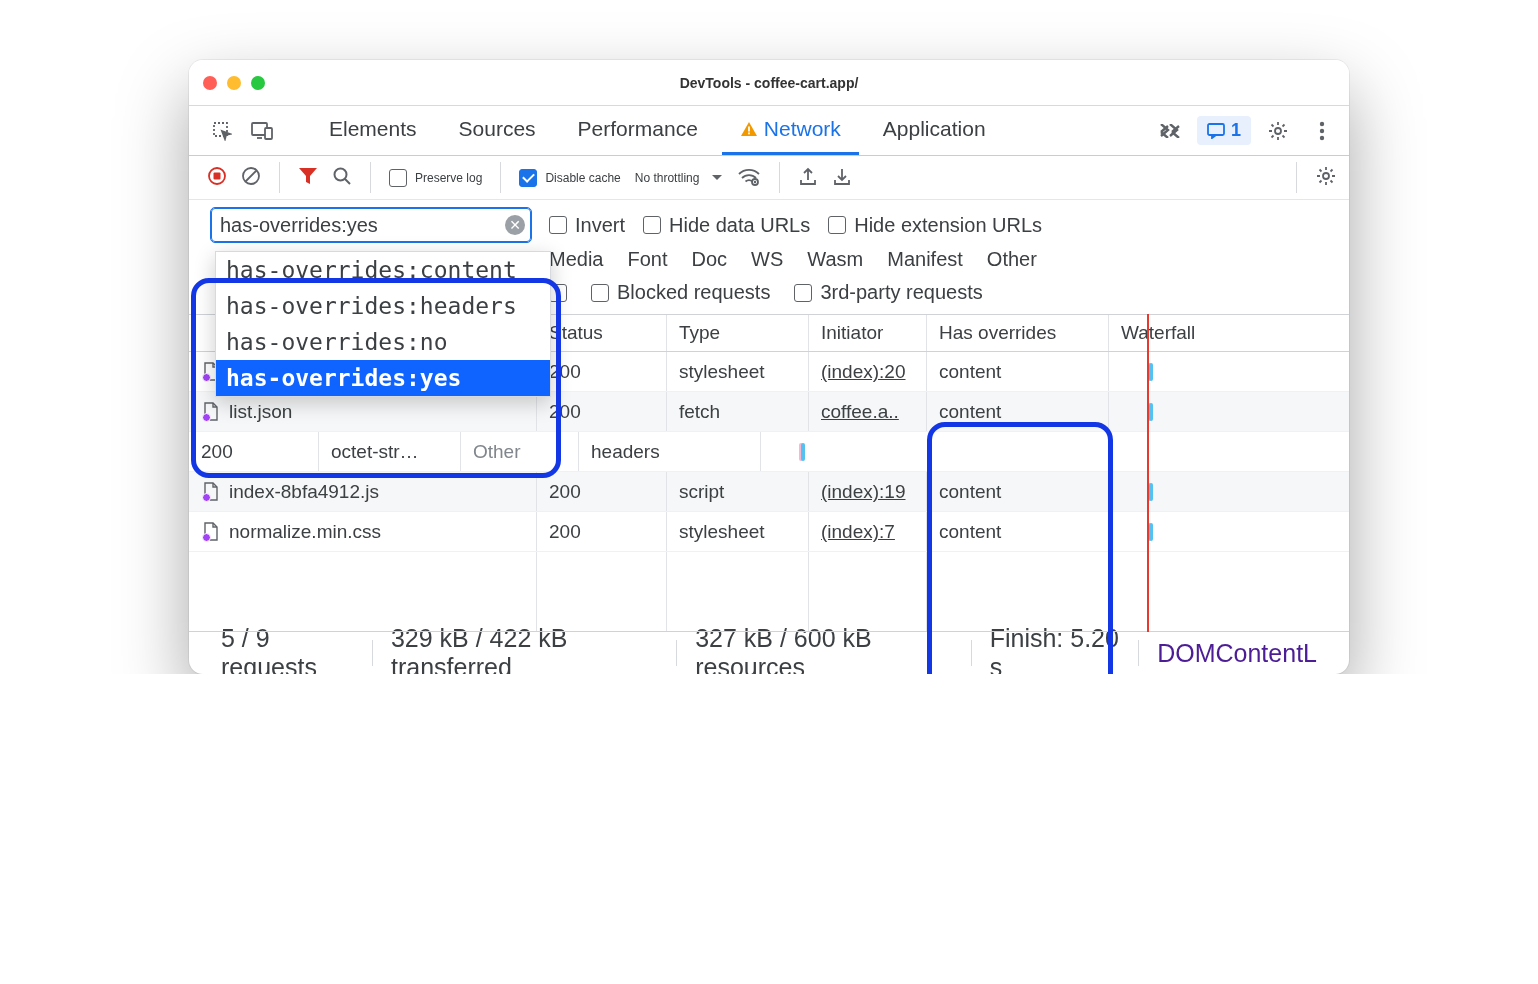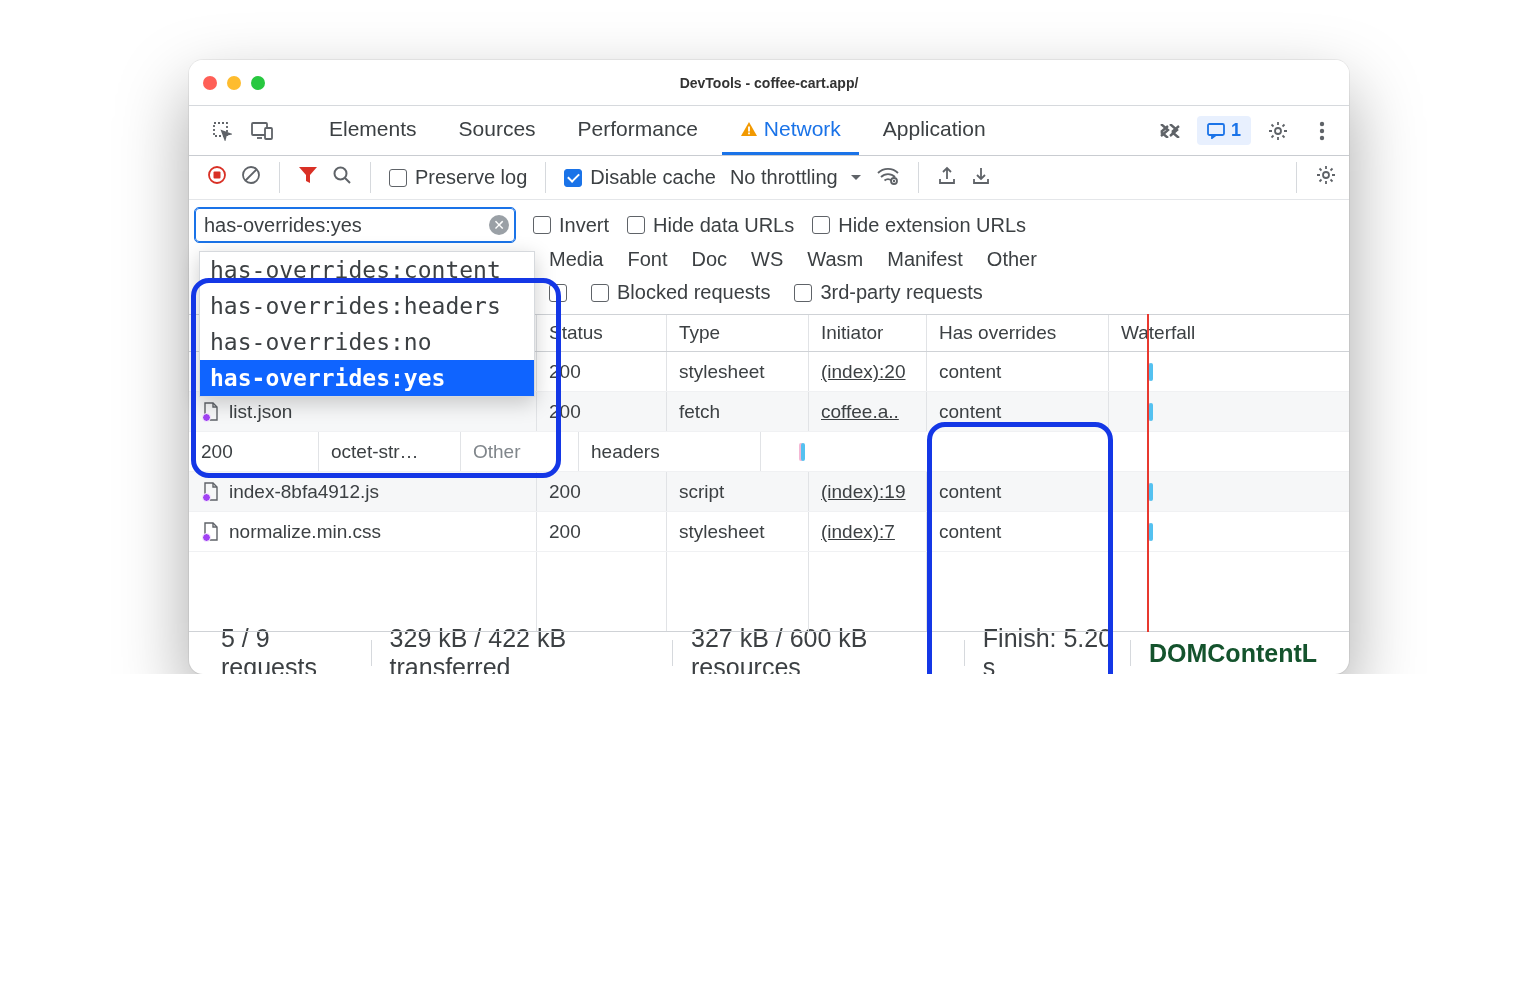--- a/index.html
+++ b/index.html
@@ -12,29 +12,29 @@
   .title { position:absolute; left:50%; transform:translateX(-50%); font-size:14px; font-weight:600; color:#333; }
 
   .tabbar { height: 50px; display:flex; align-items:stretch; border-bottom:1px solid #c9ccd1; padding:0 10px 0 16px; gap:6px; }
   .tabico { display:flex; align-items:center; justify-content:center; width:34px; color:#5f6368; }
   .tab { display:flex; align-items:center; justify-content:center; padding:0 18px; font-size:21px; color:#3c4043; border-bottom:3px solid transparent; gap:6px; cursor:pointer; }
   .tab.active { color:#1a73e8; border-bottom-color:#1a73e8; }
   .tabright { margin-left:auto; display:flex; align-items:center; gap:10px; }
   .pill { display:flex; align-items:center; gap:6px; background:#e8f0fe; color:#1a73e8; border-radius:4px; padding:4px 10px; font-size:18px; font-weight:600; }
   .iconbtn { width:34px; height:34px; display:flex; align-items:center; justify-content:center; color:#5f6368; cursor:pointer; }
 
-  .toolbar { height: 44px; display:flex; align-items:center; border-bottom:1px solid #e4e6e9; padding:0 12px 0 18px; gap:14px; color:#3c4043; font-size:20px; }
+  .toolbar { height: 44px; display:flex; align-items:center; border-bottom:1px solid #e4e6e9; padding:0 12px 0 18px; gap:14px; color:#3c4043; font-size:12px; }
   .vsep { width:1px; align-self:stretch; margin:6px 4px; background:#d6d9dd; }
   .cb { display:flex; align-items:center; gap:8px; }
   .cbox { width:18px; height:18px; border:1.5px solid #5f6368; border-radius:3px; display:flex; align-items:center; justify-content:center; background:#fff;}
   .cbox.checked{ background:#1a73e8; border-color:#1a73e8; }
   .cbox.checked::after { content:""; width:5px; height:9px; border:solid #fff; border-width:0 2.5px 2.5px 0; transform:rotate(45deg); margin-top:-2px;}
   .select { display:flex; align-items:center; gap:12px;justify-content:center; }
 
-  .filterbar1 { position:relative; padding: 8px 14px 4px 2px; display:flex; align-items:center; gap:18px; font-size:20px; color:#3c4043; }
+  .filterbar1 { position:relative; padding: 8px 14px 4px 18px; display:flex; align-items:center; gap:18px; font-size:20px; color:#3c4043; }
   .filterinput-wrap { position:relative; width: 320px; margin-left:4px; }
   .filterinput { width:100%; height:34px; border:1.5px solid #1a73e8; outline:1px solid #1a73e8; border-radius:4px; padding: 2px 32px 2px 8px; font-size:20px; color:#3c4043; font-family:inherit; }
   .clearx { position:absolute; right:6px; top:50%; transform:translateY(-50%); width:20px; height:20px; border-radius:50%; background:#9aa0a6; color:#fff; display:flex; align-items:center;justify-content:center; font-size:14px; cursor:pointer; }
   .dropdown { position:absolute; top:43px; left:4px; width:336px; background:#fff; border:1px solid #d6d9dd; box-shadow:0 6px 20px rgba(0,0,0,.2); z-index:5; }
   .dd-item { padding:5px 10px; font-family: ui-monospace, Menlo, Consolas, monospace; font-size:23px; color:#3c4043; cursor:pointer; }
   .dd-item.sel { background:#0f64ff; color:#fff; font-weight:700; }
 
   .filterbar2 { padding: 4px 14px 6px 14px; display:flex; align-items:center; gap:24px; font-size:20px; color:#3c4043; }
   .filtertype { cursor:pointer; }
   .hidden-behind { padding-left: 360px; }
@@ -47,21 +47,21 @@
   .datarow.alt { background:#f6f7f8; }
   .fileicon { display:inline-block; margin-right:10px; margin-left:2px; position:relative; }
   .fileicon svg{display:block;}
   .purpledot{ position:absolute; width:9px; height:9px; background:#a142f4; border-radius:50%; left:-1px; bottom:-1px; border:1.5px solid #fff;}
   .initlink { text-decoration: underline; color:#3c4043; cursor:pointer; }
   .initother { color:#80868b; }
   .filler { height: 80px; border-bottom:1px solid #cfd2d6; display:flex;}
   .filler .col{border-right:1px solid #e1e3e6;}
   .statusbar { height:42px; display:flex; align-items:center; padding:0 32px; font-size:25px; color:#3c4043; border-radius:0 0 14px 14px; gap:0; }
   .ssep{ width:1px; align-self:stretch; margin:8px 18px; background:#d6d9dd;}
-  .domlink { color:#14532d; font-weight:700; }
+  .domlink { color:#4c1d95; font-weight:400; }
 
   .highlight-box-filter { position:absolute; pointer-events:none; border:5px solid #1437e6; border-radius:18px; left:2px; top:218px; width:370px; height:200px; z-index:10; }
   .highlight-box-col { position:absolute; pointer-events:none; border:5px solid #1437e6; border-radius:18px; left:738px; top:362px; width:186px; height:278px; z-index:10; }
 
   .water-tick { width:4px; height:18px; background:#54c1f0; border-radius:2px; display:block;}
   .water-pink{ width:4px; height:18px; background:#f4b8d5; border-radius:2px; margin-right:-2px;}
   .water-redline{ position:absolute; width:2px; background:#e8392f; top:0; bottom:0; left: 958px; z-index:2;}
   .tablewrap{ position:relative; }
 
   svg{flex-shrink:0;}

